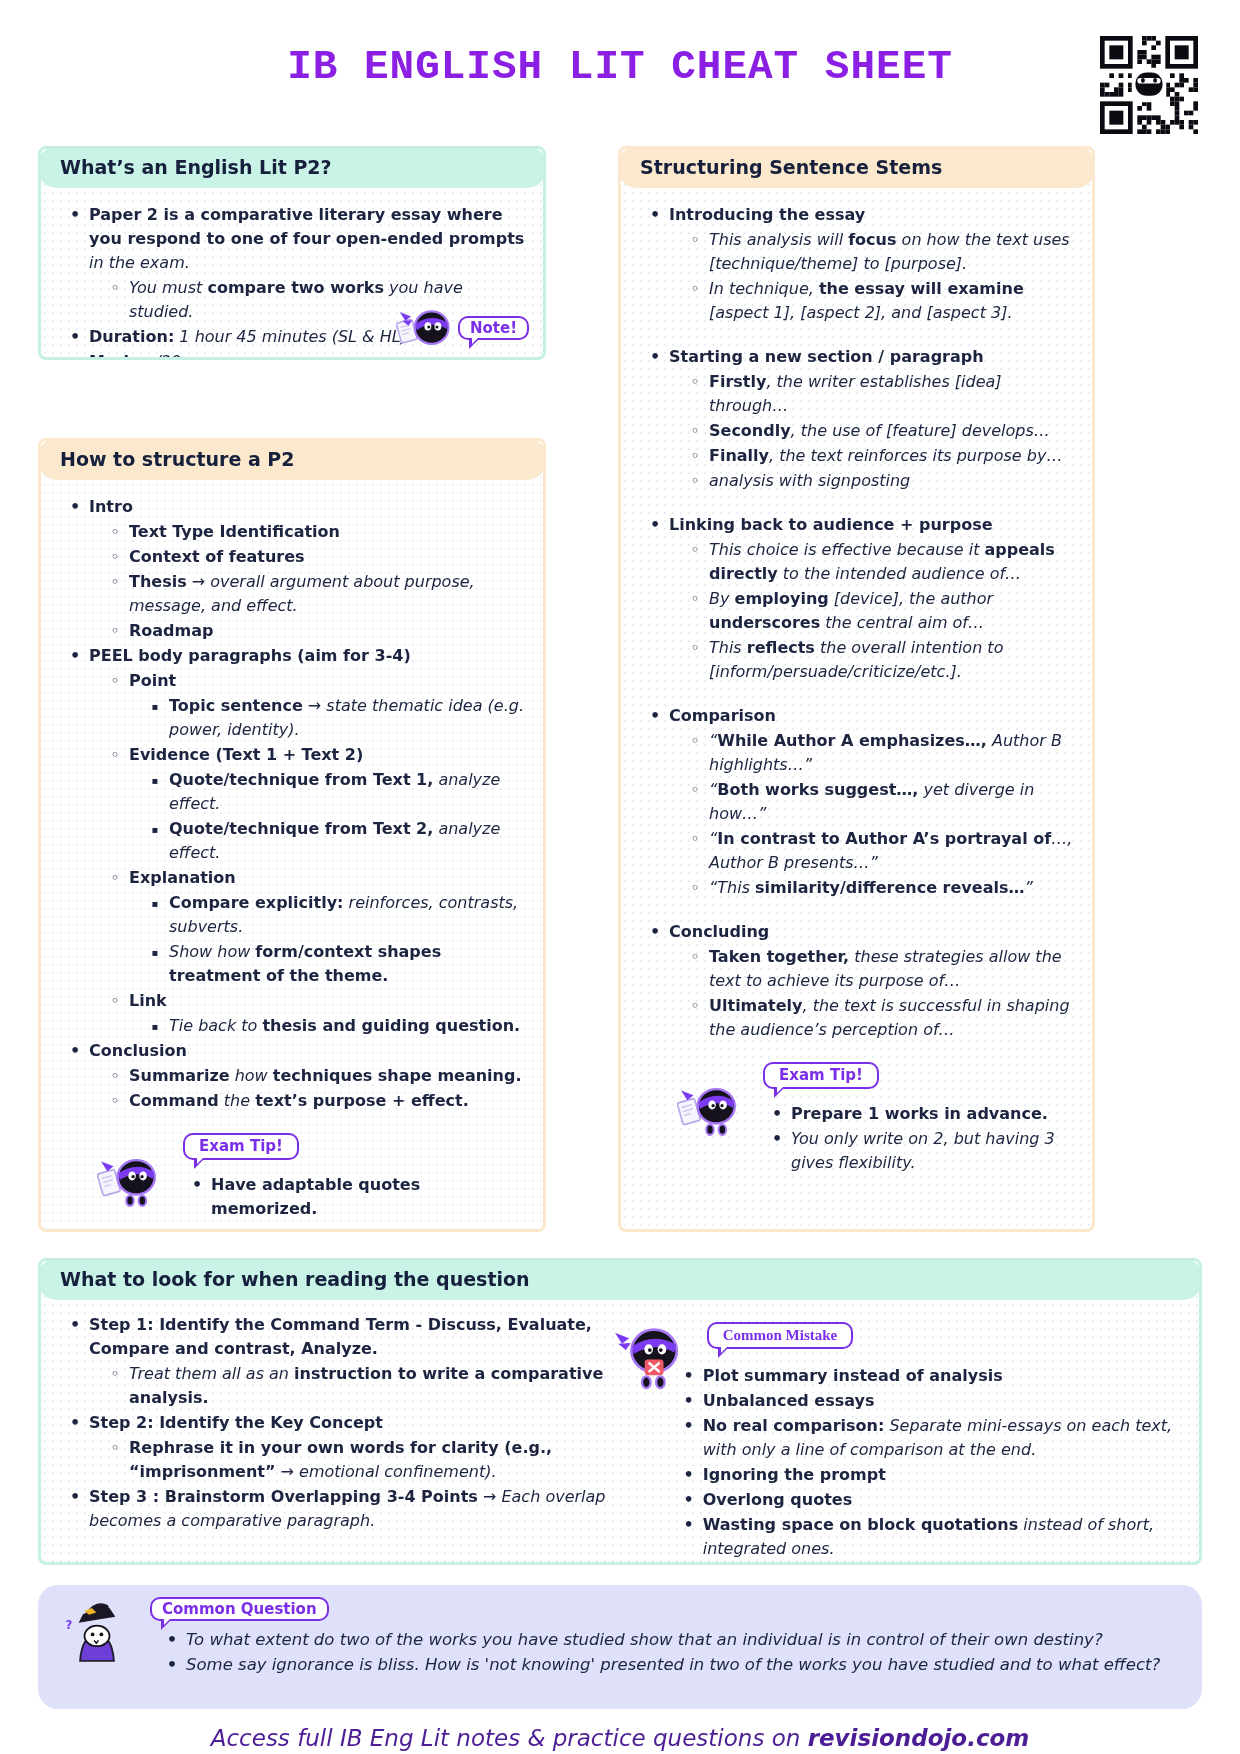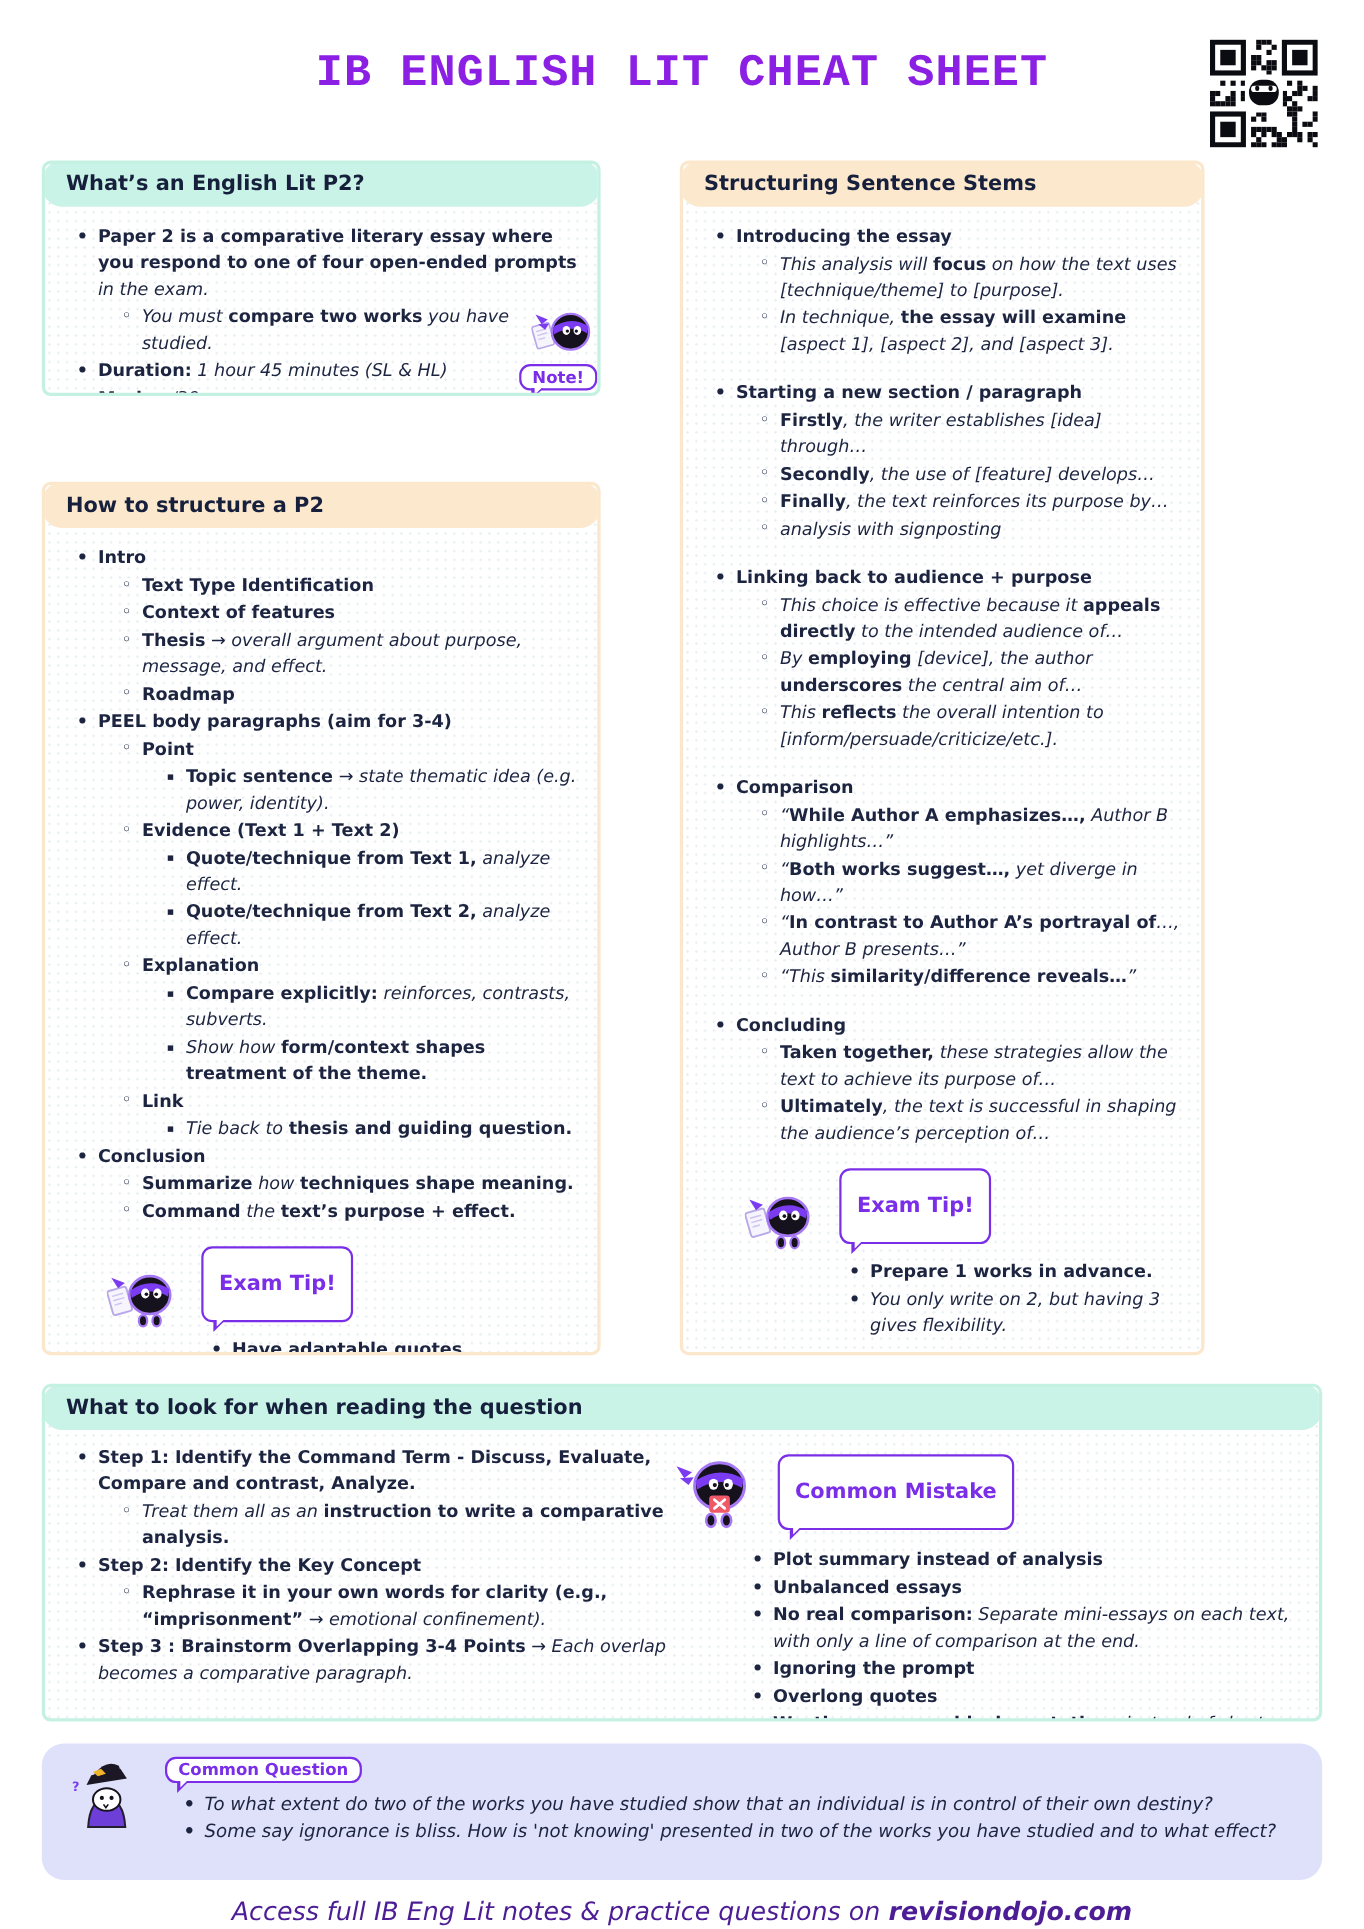--- a/index.html
+++ b/index.html
@@ -29,50 +29,50 @@
   .lvl3{padding-left:88px;}
   .lvl2 .mk{font-size:13px;padding-top:2px;}
   .lvl3 .mk{font-size:10px;padding-top:5px;}
   .tx{flex:1;}
   .sb{font-weight:700;}
   .sr{font-style:italic;}
   .gap{height:18px;}
 
   
   .bubble{display:inline-block;position:relative;border:2px solid #7b2ee8;border-radius:10px;background:#fff;
-          color:#7b2ee8;font-weight:700;font-size:19px;padding:18px 14px;}
+          color:#7b2ee8;font-weight:700;font-size:15px;padding:0 14px;}
   .bubble::before{content:"";position:absolute;left:9px;bottom:-11px;border-top:11px solid #7b2ee8;border-right:11px solid transparent;}
   .bubble::after{content:"";position:absolute;left:12px;bottom:-6px;border-top:7px solid #fff;border-right:7px solid transparent;}
   .bubble.small{font-size:15px;padding:1px 10px;}
 
   
   .cols{display:flex;gap:29px;align-items:flex-start;}
   .col-left{width:508px;flex:none;}
   .col-right{width:477px;flex:none;margin-left:43px;}
   #box-p2{height:214px;}
   #box-structure{height:794px;margin-top:78px;}
   #box-stems{height:1086px;}
   #box-reading{margin-top:26px;height:307px;}
 
   
   .ninja-svg{display:block;}
-  .corner-mascot{position:absolute;right:0;bottom:2px;display:flex;align-items:flex-end;flex-direction:column;}
+  .corner-mascot{position:absolute;right:14px;bottom:2px;display:flex;align-items:center;}
   .corner-mascot .bubble{margin-top:2px;margin-left:2px;}
   .tip{position:relative;margin:20px 0 0 44px;}
   .tip .mascot{position:absolute;left:0;top:14px;}
   .tip-content{margin-left:86px;}
   .tip-content .bubble{margin-bottom:12px;}
   .tip-list .lvl1{padding-left:0;}
 
   
   .box-body.two{display:flex;padding-top:12px;}
   .read-col{flex:0 0 49%;}
   .mistake-col{flex:1;position:relative;padding-left:4px;}
   .mistake-col .mascot{position:absolute;left:6px;top:6px;}
-  .mistake-col .bubble{margin:10px 0 14px 96px;}
+  .mistake-col .bubble{margin:10px 0 14px 96px;font-family:Liberation Serif, serif;}
   .mistake-list{margin-left:64px;}
   .mistake-list .lvl1{padding-left:0;}
 
   
   .cq{position:relative;margin-top:20px;background:#dfe1fb;border-radius:20px;box-sizing:border-box;
       padding:12px 24px 14px 112px;min-height:124px;}
   .cq .mascot{position:absolute;left:26px;top:12px;}
   .cq .bubble{margin-bottom:6px;}
   .cq-list{font-size:16.5px;line-height:1.45;}
   .cq-list .lvl1{padding-left:8px;}

